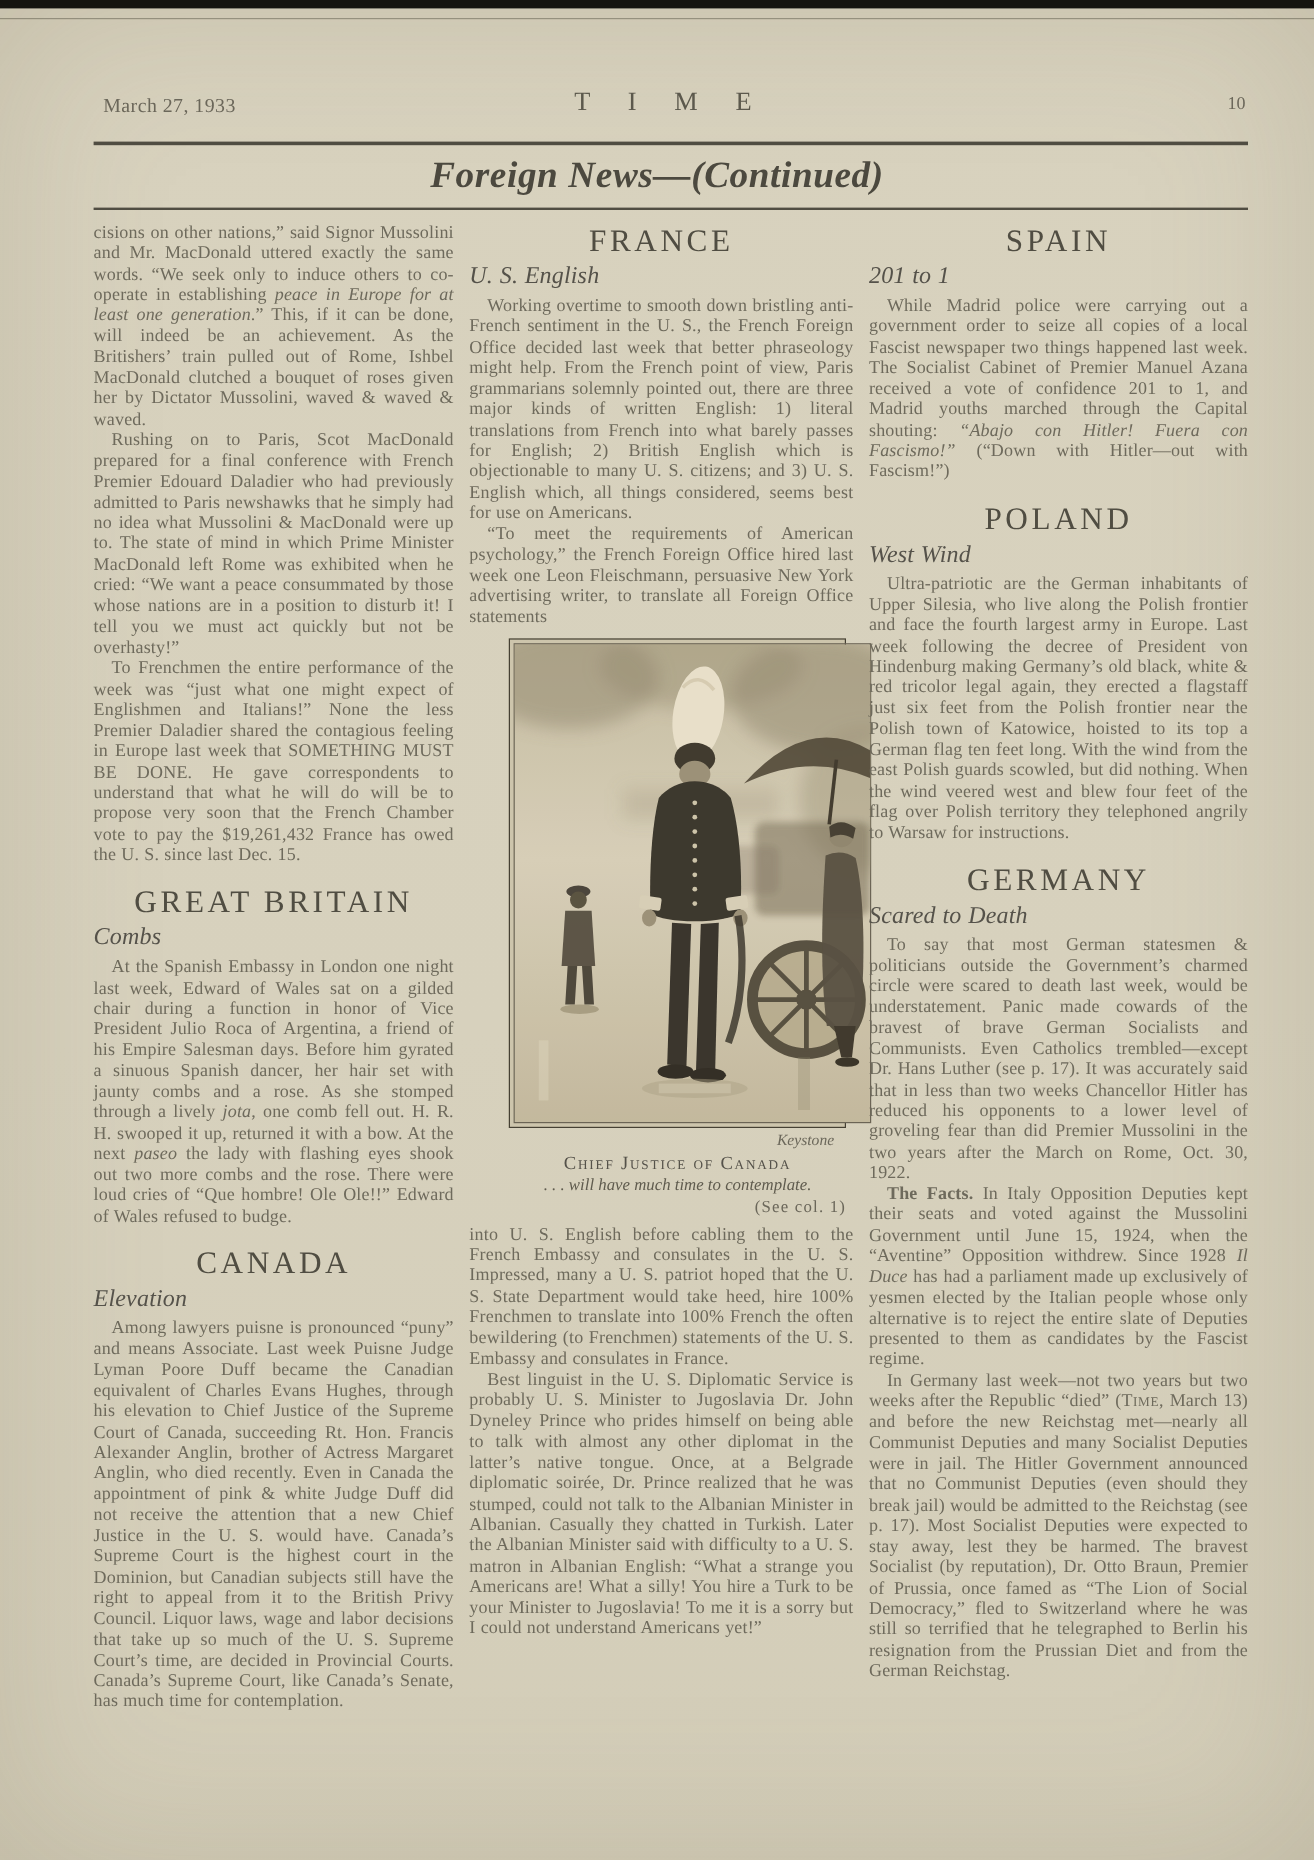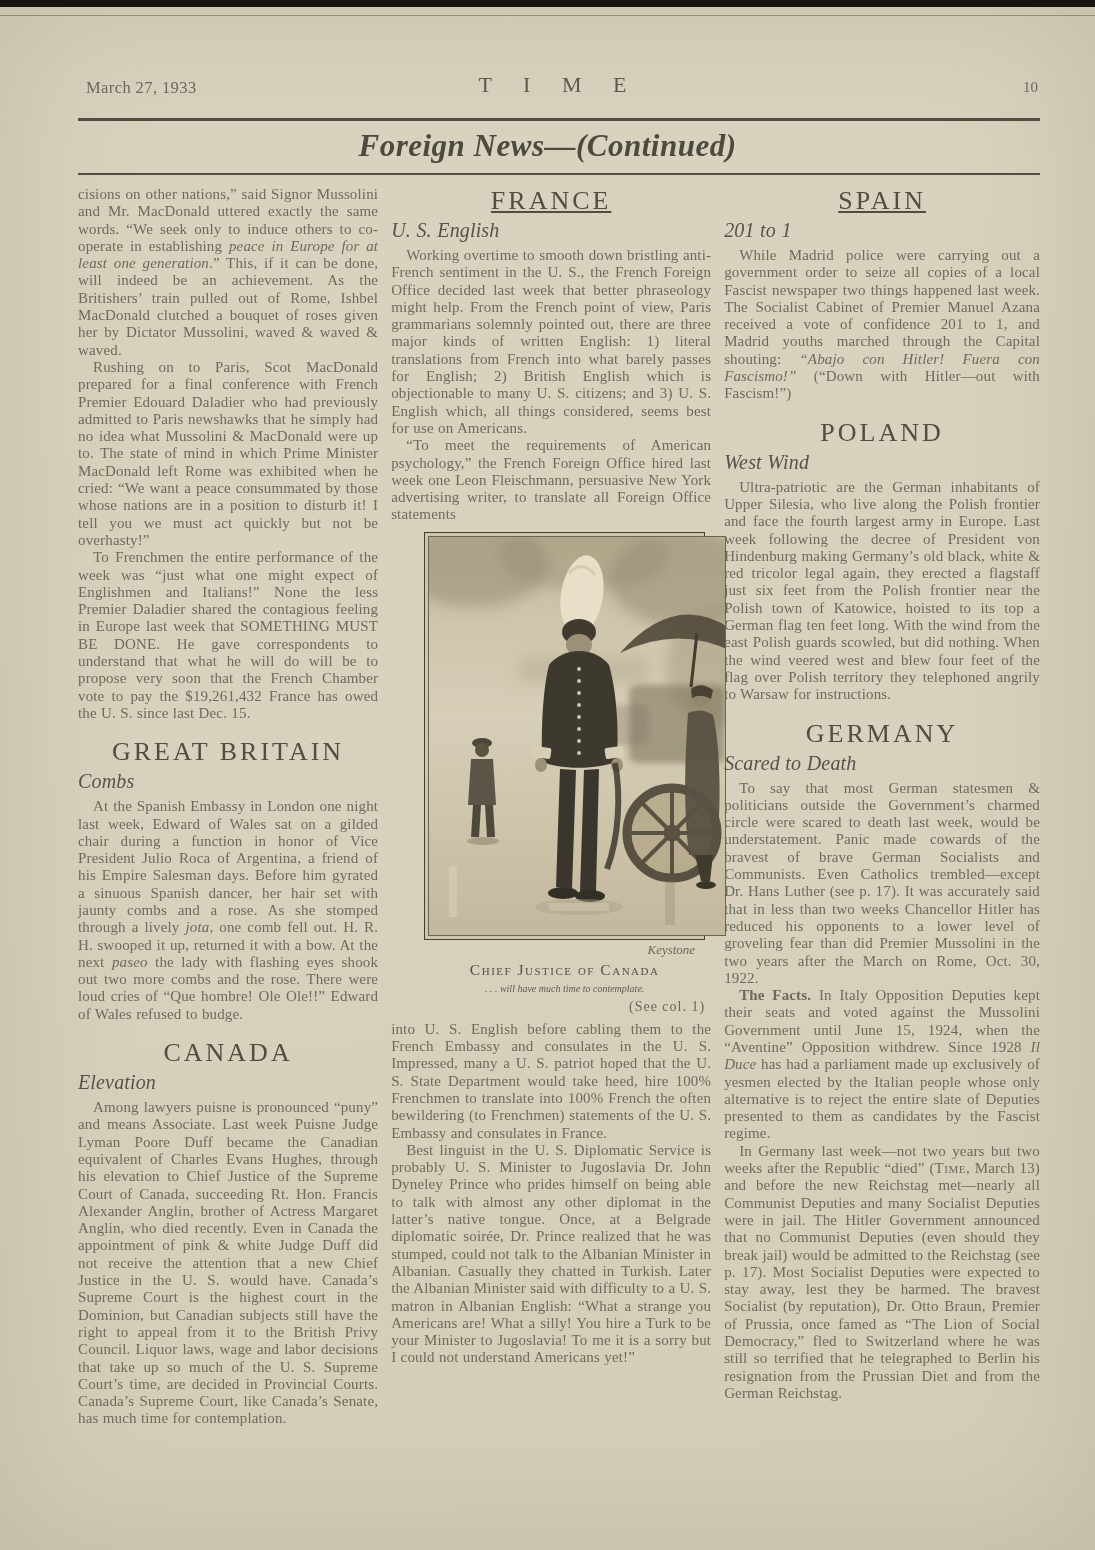--- a/index.html
+++ b/index.html
@@ -26,29 +26,29 @@
 
   .cols{display:flex;margin:11px 55px 16px 78px;gap:13px;text-align:justify;}
   .c1{width:305px;}.c2{width:320px;}.c3{width:321px;}
   .p{font-size:15px;line-height:17.3px;letter-spacing:.15px;word-spacing:.4px;text-indent:15px;margin:0;}
   .p.noind{text-indent:0;}
   .rt-i{font-style:italic;}
   .rt-b{font-weight:bold;}
   .rt-sc{font-variant:small-caps;letter-spacing:.5px;}
 
   .country{font-size:26px;letter-spacing:3px;text-align:center;color:#504d42;margin:15px 0 0;font-weight:normal;line-height:30px;}
-  .country.first{margin-top:0;text-decoration:underline;}
+  .country.first{margin-top:0;}
   .kicker{font-size:20px;font-style:italic;color:#55524a;margin:2px 0 5px;text-align:left;text-indent:0;line-height:24px;}
 
   .photo-wrap{margin:8px 6px 4px 8px;padding-left:25px;}
   .photo{border:1px solid #454033;background:#cdc5ac;padding:3px;}
   .photo svg{display:block;border:1px solid #6b6455;}
   .credit{font-size:13px;font-style:italic;text-align:right;color:#6b675a;margin:2px 10px 0 0;line-height:16px;}
   .cap-title{font-variant:small-caps;font-size:15.5px;letter-spacing:1.5px;text-align:center;color:#55524a;margin-top:2px;line-height:19px;}
-  .cap-line{font-size:10px;font-style:italic;text-align:center;color:#5f5b4e;line-height:19px;}
+  .cap-line{font-size:14px;font-style:italic;text-align:center;color:#5f5b4e;line-height:19px;}
   .cap-note{font-size:14px;text-align:right;color:#6b675a;letter-spacing:1px;line-height:17px;margin-bottom:6px;}
 </style>
 </head>
 <body>
 
 <div class="page">
   <div class="top-strip"></div>
   <div class="edge-line"></div>
 
   <div class="header">

